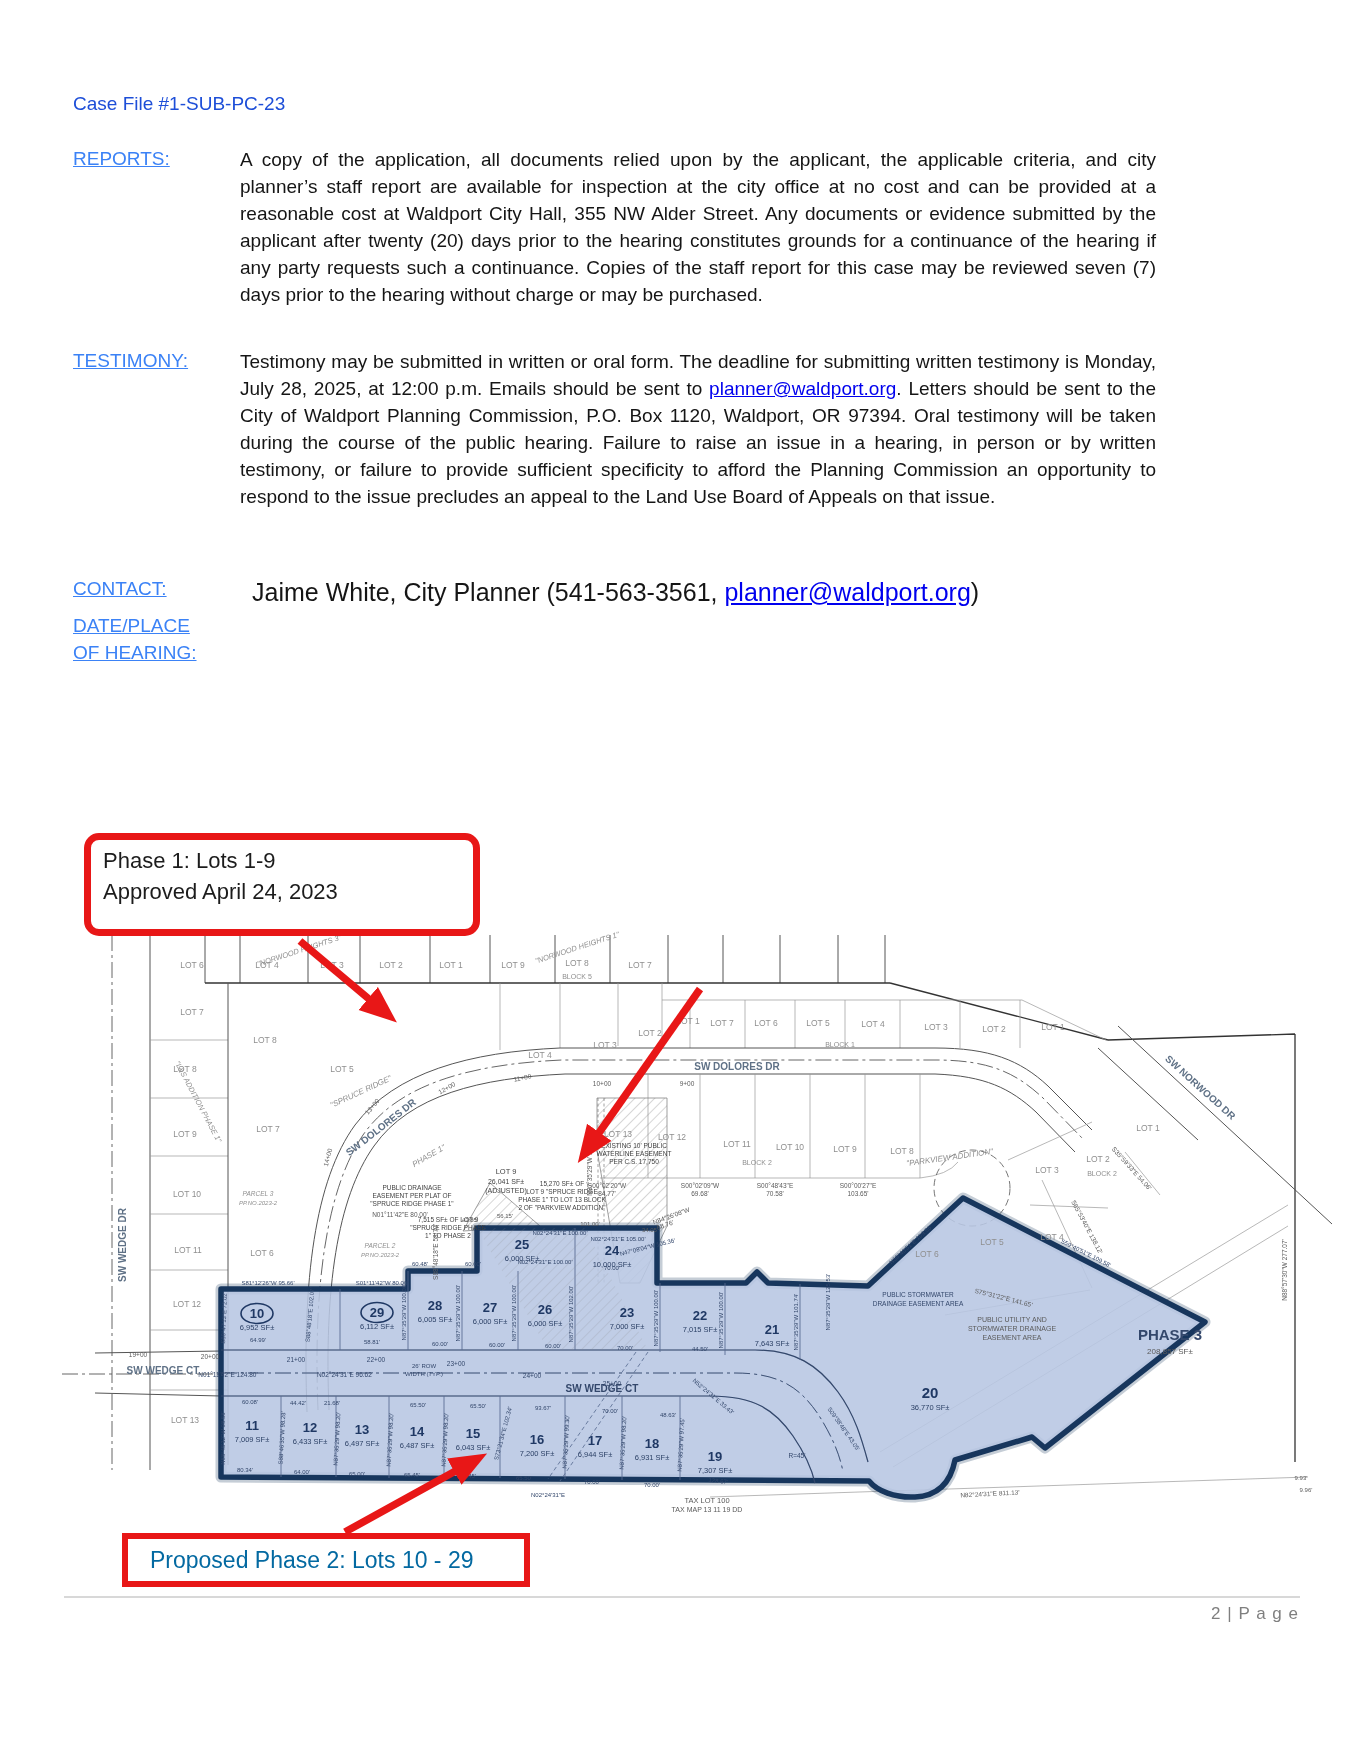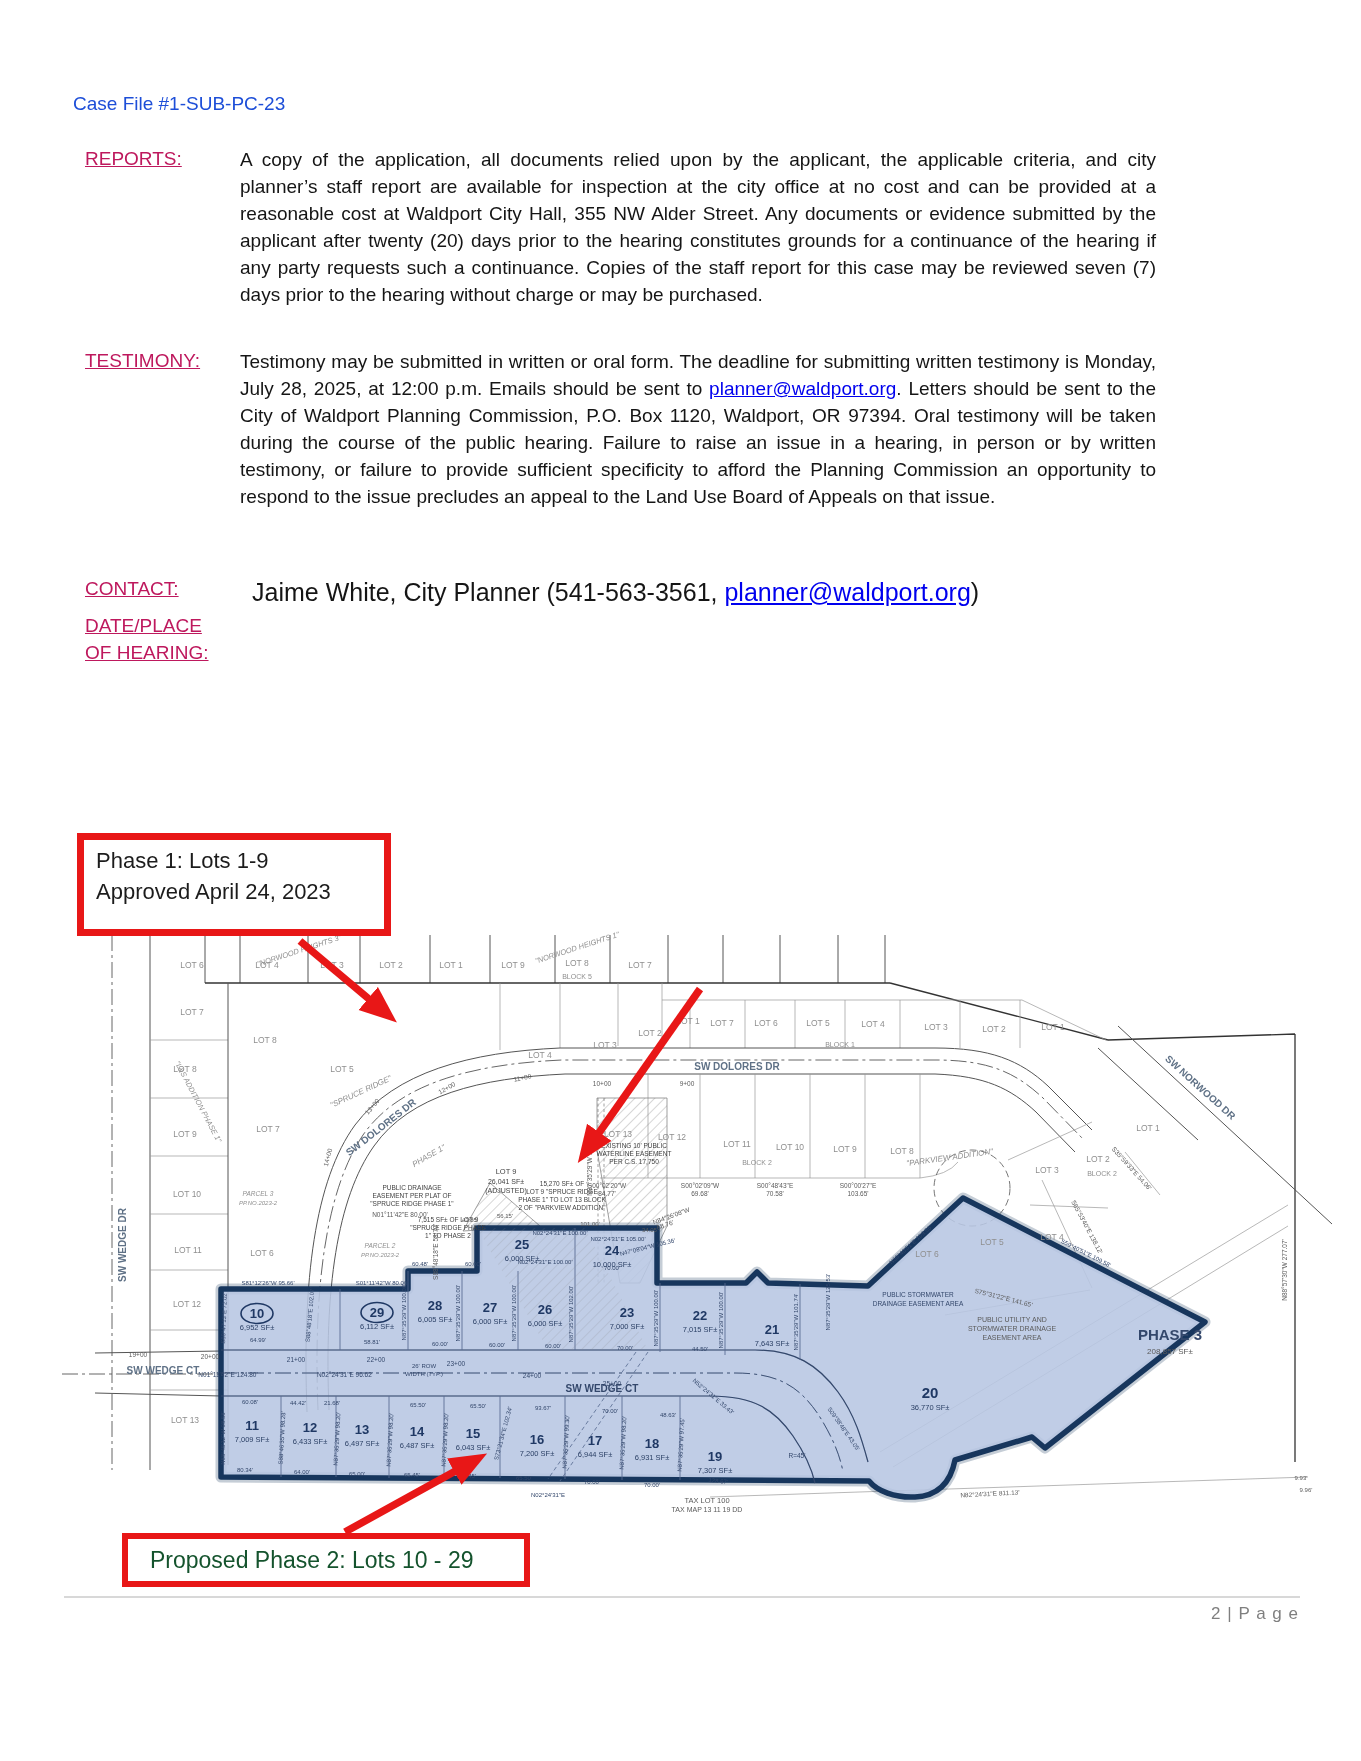--- a/index.html
+++ b/index.html
@@ -1,27 +1,27 @@
 <!DOCTYPE html>
 <html><head>
 <meta charset="utf-8">
 <style>
   html,body{margin:0;padding:0;background:#fff;}
   .page{position:relative;width:1361px;height:1761px;background:#fff;overflow:hidden;
         font-family:"Liberation Sans",sans-serif;color:#1a1a1a;}
   .casefile{position:absolute;left:73px;top:93px;font-size:19px;color:#1d4ed8;}
-  .seclabel{position:absolute;left:73px;font-size:19px;text-decoration:underline;color:#be185d;white-space:nowrap;margin-left:12px;}
+  .seclabel{position:absolute;left:73px;font-size:19px;text-decoration:underline;color:#3b82f6;white-space:nowrap;}
   .para{position:absolute;left:240px;width:916px;font-size:19px;line-height:27px;text-align:justify;color:#151515;}
   .para a{color:#0000ee;text-decoration:underline;}
   .contactline{position:absolute;left:252px;font-size:25px;color:#151515;}
   .contactline a{color:#0000ee;text-decoration:underline;}
   .bold{font-weight:bold;}
   .callout{position:absolute;background:#fff;border:7px solid #e81717;color:#1c1c1c;
            font-size:22px;line-height:31px;padding:5px 10px 2px 12px;box-sizing:border-box;z-index:5;}
-  .callout3{position:absolute;background:#fff;border:6px solid #e81717;color:#14532d;
+  .callout3{position:absolute;background:#fff;border:6px solid #e81717;color:#0369a1;
            font-size:23px;display:flex;align-items:center;padding-left:22px;box-sizing:border-box;z-index:5;}
   .footline{position:absolute;left:64px;width:1236px;border-top:2px solid #d8d8d8;height:0;}
   .footer{position:absolute;right:62px;top:1604px;font-size:17px;color:#7f7f7f;letter-spacing:1px;text-align:center;}
   #map-svg{position:absolute;left:0;top:0;width:1361px;height:1761px;z-index:1;}
   
   .ln-thin{stroke:#9a9a9a;stroke-width:.7;fill:none;}
   .ln-med{stroke:#555;stroke-width:1;fill:none;}
   .ln-dk{stroke:#333;stroke-width:1.3;fill:none;}
   .ln-dash{stroke:#666;stroke-width:.9;fill:none;stroke-dasharray:7 4;}
   .ln-dashf{stroke:#888;stroke-width:.8;fill:none;stroke-dasharray:3 2.5;}
@@ -354,21 +354,21 @@
   </div>
 
   <div class="seclabel" style="top:578px;">CONTACT:</div>
   <div class="contactline" style="top:578px;">
     <span>Jaime White, City Planner (541-563-3561, </span><a href="#">planner@waldport.org</a><span>)</span>
   </div>
 
   <div class="seclabel" style="top:615px;">DATE/PLACE</div>
   <div class="seclabel" style="top:642px;">OF HEARING:</div>
 
-  <div class="callout" style="left:77px;top:833px;width:314px;height:103px;">
+  <div class="callout" style="left:84px;top:833px;width:396px;height:103px;border-radius:15px;">
     <div>Phase 1: Lots 1-9</div>
     <div>Approved April 24, 2023</div>
   </div>
 
 
   <div class="callout3" style="left:122px;top:1533px;width:408px;height:54px;">
     <span>Proposed Phase 2: Lots 10 - 29</span>
   </div>
 
   <div class="footline" style="top:1596px;"></div>

